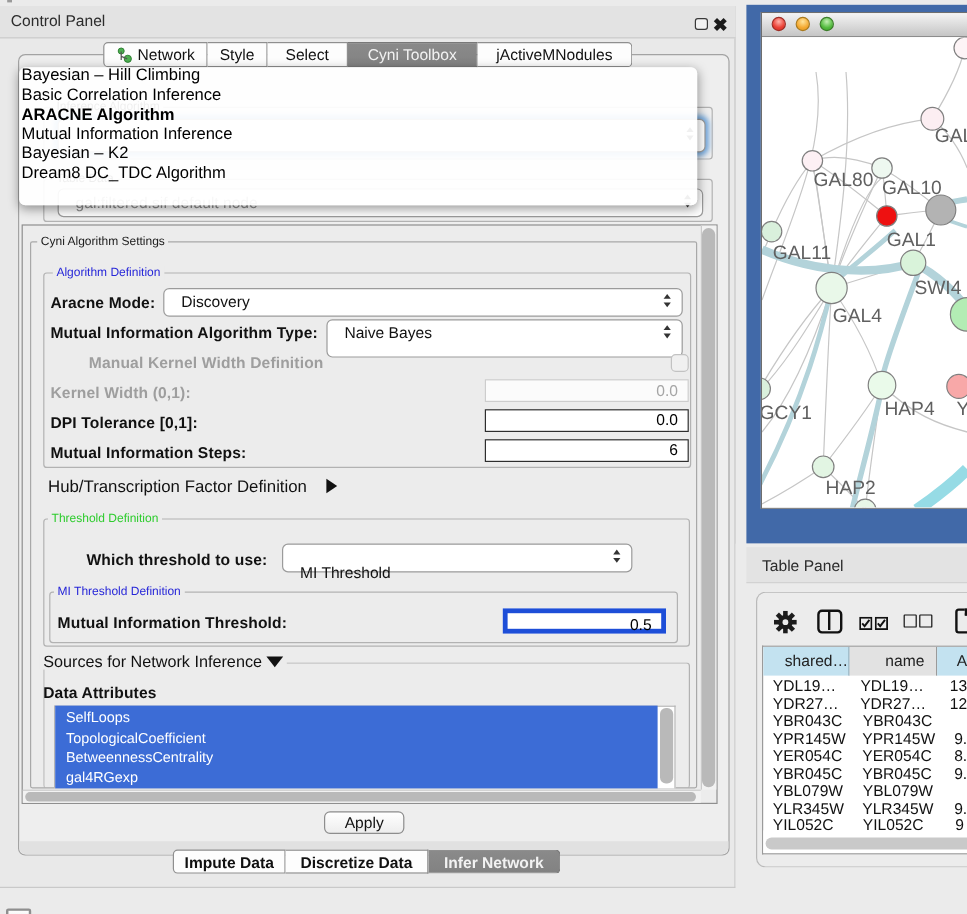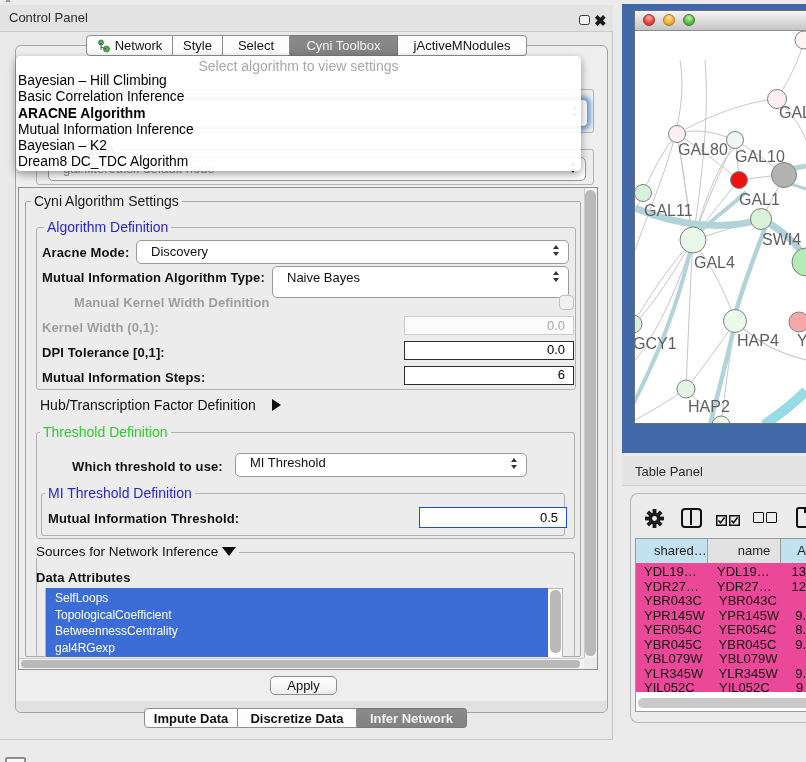--- a/index.html
+++ b/index.html
@@ -1,21 +1,21 @@
 <!DOCTYPE html>
 <html><head>
 <meta charset="utf-8">
 <style>
   * { margin:0; padding:0; box-sizing:border-box; }
   html,body { width:806px; height:762px; overflow:hidden; }
   body { font-family:"Liberation Sans", sans-serif; background:#ebebeb; position:relative; }
   .abs { position:absolute; }
   .b { font-weight:bold; }
   .grp { position:absolute; border:1px solid #b2b2b2; border-radius:3px; }
-  .gt { position:absolute; background:#eeeeee; padding:0 3px; font-size:14px; line-height:13px; white-space:nowrap; }
+  .gt { position:absolute; background:#eeeeee; padding:0 3px; font-size:10px; line-height:13px; white-space:nowrap; }
   .combo { position:absolute; background:#fff; border:1px solid #9b9b9b; border-radius:5px; font-size:13px; color:#111; }
   .combo .tx { position:absolute; left:14px; top:4px; white-space:nowrap; }
   .arr { position:absolute; right:7px; top:3px; width:9px; }
   .arr .u { width:0;height:0;border-left:3.5px solid transparent;border-right:3.5px solid transparent;border-bottom:4px solid #333; margin-bottom:2.5px; margin-left:1px;}
   .arr .d { width:0;height:0;border-left:3.5px solid transparent;border-right:3.5px solid transparent;border-top:4px solid #333; margin-left:1px;}
   .fld { position:absolute; background:#fff; font-size:13px; text-align:right; padding-right:8px; }
   .lbl { position:absolute; font-size:13px; font-weight:bold; color:#111; white-space:nowrap; letter-spacing:0.12px; }
   .seg { position:absolute; height:20px; display:flex; font-size:13px; }
   .seg>div { background:#fdfdfd; border:1px solid #8f8f8f; border-left:none; color:#111; display:flex; align-items:center; justify-content:center; font-weight:bold;}
   .seg>div:first-child { border-left:1px solid #8f8f8f; border-radius:4px 0 0 4px; }
@@ -105,50 +105,49 @@
 <div class="lbl" style="left:42px;top:370px;text-align:right;">Mutual Information Steps:</div>
 <div class="fld" style="left:404px;top:366px;width:170px;height:19px;border:1.5px solid #2e2e2e;color:#000;line-height:16px;">6</div>
 
 <div class="abs" style="left:40px;top:397px;font-size:14px;color:#111;">Hub/Transcription Factor Definition</div>
 <div class="abs" style="left:272px;top:399px;width:0;height:0;border-top:6px solid transparent;border-bottom:6px solid transparent;border-left:9px solid #111;"></div>
 
 <div class="grp" style="left:36px;top:432px;width:539px;height:107px;"></div>
 <div class="gt" style="left:40px;top:426px;color:#2ecc2e;background:#ececec;">Threshold Definition</div>
 <div class="lbl" style="left:72px;top:459px;">Which threshold to use:</div>
 <div class="combo" style="left:235px;top:453px;width:292px;height:24px;">
-  <div class="tx" style="top:1px;">MI Threshold</div>
+  <div class="tx" style="top:16px;">MI Threshold</div>
   <div class="arr" style="top:4px;">
       <div class="u"></div>
       <div class="d"></div>
     </div>
 </div>
 <div class="grp" style="left:41px;top:493px;width:524px;height:43px;"></div>
 <div class="gt" style="left:45px;top:487px;color:#2626d8;background:#ececec;">MI Threshold Definition</div>
 <div class="lbl" style="left:48px;top:511px;">Mutual Information Threshold:</div>
-<div class="fld" style="left:419px;top:507px;width:148px;height:21px;border:1px solid #1d4ed8;color:#000;line-height:19px;">0.5</div>
+<div class="fld" style="left:419px;top:507px;width:136px;height:21px;border:4px solid #1d4ed8;color:#000;line-height:19px;">0.5</div>
 
 <div class="grp" style="left:36px;top:552px;width:539px;height:105px;border-bottom:none;"></div>
 <div class="gt" style="left:33px;top:545px;color:#111;background:#ececec;font-size:13.5px;">Sources for Network Inference <span style="display:inline-block;width:0;height:0;border-left:7px solid transparent;border-right:7px solid transparent;border-top:9px solid #111;vertical-align:0px;"></span></div>
 <div class="lbl" style="left:36px;top:570px;">Data Attributes</div>
 <div class="abs" style="left:45px;top:588px;width:518px;height:69px;background:#fff;border:1px solid #b5b5b5;border-bottom:none;"></div>
 <div class="abs" style="left:46px;top:588px;width:502px;height:69px;background:#3c6cd6;overflow:hidden;">
   <div style="color:#fff;font-size:12px;padding-left:9px;line-height:16.6px;padding-top:2px;">SelfLoops<br>TopologicalCoefficient<br>BetweennessCentrality<br>gal4RGexp</div>
 </div>
 <div class="abs" style="left:550px;top:590px;width:11px;height:63px;background:#b9b9b9;border-radius:5px;"></div>
 
 <div class="abs" style="left:270px;top:676px;width:67px;height:19px;background:linear-gradient(#ffffff,#ededed);border:1px solid #8d8d8d;border-radius:5px;font-size:13px;color:#111;text-align:center;line-height:17px;">Apply</div>
 
 <div class="seg" style="left:144px;top:708px;">
   <div style="width:94px;">Impute Data</div>
   <div style="width:119px;">Discretize Data</div>
   <div class="sel" style="width:110px;">Infer Network</div>
 </div>
 
 <div class="abs" id="popup" style="left:16px;top:56px;width:565px;height:115px;background:rgba(255,255,255,0.93);border-radius:5px;box-shadow:0 3px 9px rgba(0,0,0,0.4);">
-  <div style="text-align:center;color:#a9a9a9;font-size:14px;padding-top:2px;">Select algorithm to view settings</div>
   <div style="font-size:13.8px;color:#000;line-height:16.3px;padding-left:2px;margin-top:-1px;">Bayesian – Hill Climbing<br>Basic Correlation Inference<br><span class="b">ARACNE Algorithm</span><br>Mutual Information Inference<br>Bayesian – K2<br>Dream8 DC_TDC Algorithm</div>
 </div>
 
 <div class="abs" style="left:5px;top:757px;width:21px;height:12px;border:2px solid #8f8f8f;border-radius:2px;background:linear-gradient(#fdfdfd,#ededed);"></div>
 <div class="abs" style="left:6px;top:0;width:4px;height:2px;background:#9a9a9a;"></div>
 
 <div class="abs" style="left:622px;top:4px;width:184px;height:449px;background:#4169a8;"></div>
 
 <div class="abs" style="left:634px;top:10px;width:172px;height:414px;border:1px solid #6e6e6e;border-right:none;background:#fff;"></div>
 <div class="abs" style="left:635px;top:11px;width:171px;height:20px;background:linear-gradient(#f4f4f4,#c5c5c5);border-bottom:1px solid #8d8d8d;"></div>
@@ -268,21 +267,21 @@
 <svg width="11" height="11">
       <rect x="0.75" y="0.75" width="9.5" height="9.5" fill="none" stroke="#111" stroke-width="1.5"></rect>
       <path d="M2.5 5.5 L4.5 7.8 L8.5 2.6" stroke="#111" stroke-width="1.6" fill="none"></path>
     </svg></div>
 <div class="abs" style="left:753px;top:512px;width:11px;height:11px;border:1.5px solid #111;border-radius:1px;"></div>
 <div class="abs" style="left:766px;top:512px;width:11px;height:11px;border:1.5px solid #111;border-radius:1px;"></div>
 <div class="abs" style="left:796px;top:507px;width:14px;height:21px;border:2.5px solid #111;border-radius:3px;background:#ececec;">
     <div style="position:absolute;right:-2px;top:-2px;width:6px;height:6px;background:#ececec;border-left:2.5px solid #111;border-bottom:2.5px solid #111;"></div>
   </div>
 
-<div class="abs" style="left:635px;top:538px;width:171px;height:174px;background:#ec4899;border:1px solid #9a9a9a;border-right:none;overflow:hidden;">
+<div class="abs" style="left:635px;top:538px;width:171px;height:174px;background:#ffffff;border:1px solid #9a9a9a;border-right:none;overflow:hidden;">
   <div style="display:flex;height:24px;font-size:13px;color:#222;">
     <div style="width:75px;background:#c3e2f0;border-right:1px solid #8fa8b5;text-align:center;padding-left:18px;line-height:23px;">shared…</div>
     <div style="width:78px;background:#e2e2e2;border-right:1px solid #9a9a9a;text-align:center;padding-left:20px;line-height:23px;">name</div>
     <div style="flex:1;background:#c3e2f0;text-align:left;padding-left:16px;line-height:23px;">A</div>
   </div>
   <div style="font-size:13px;color:#111;line-height:14.55px;padding-top:2px;">
     <div style="display:flex;gap:19px;">
         <div style="width:83px;padding-left:8px;">YDL19…</div>
         <div style="width:77px;">YDL19…</div>
         <div>13</div>

